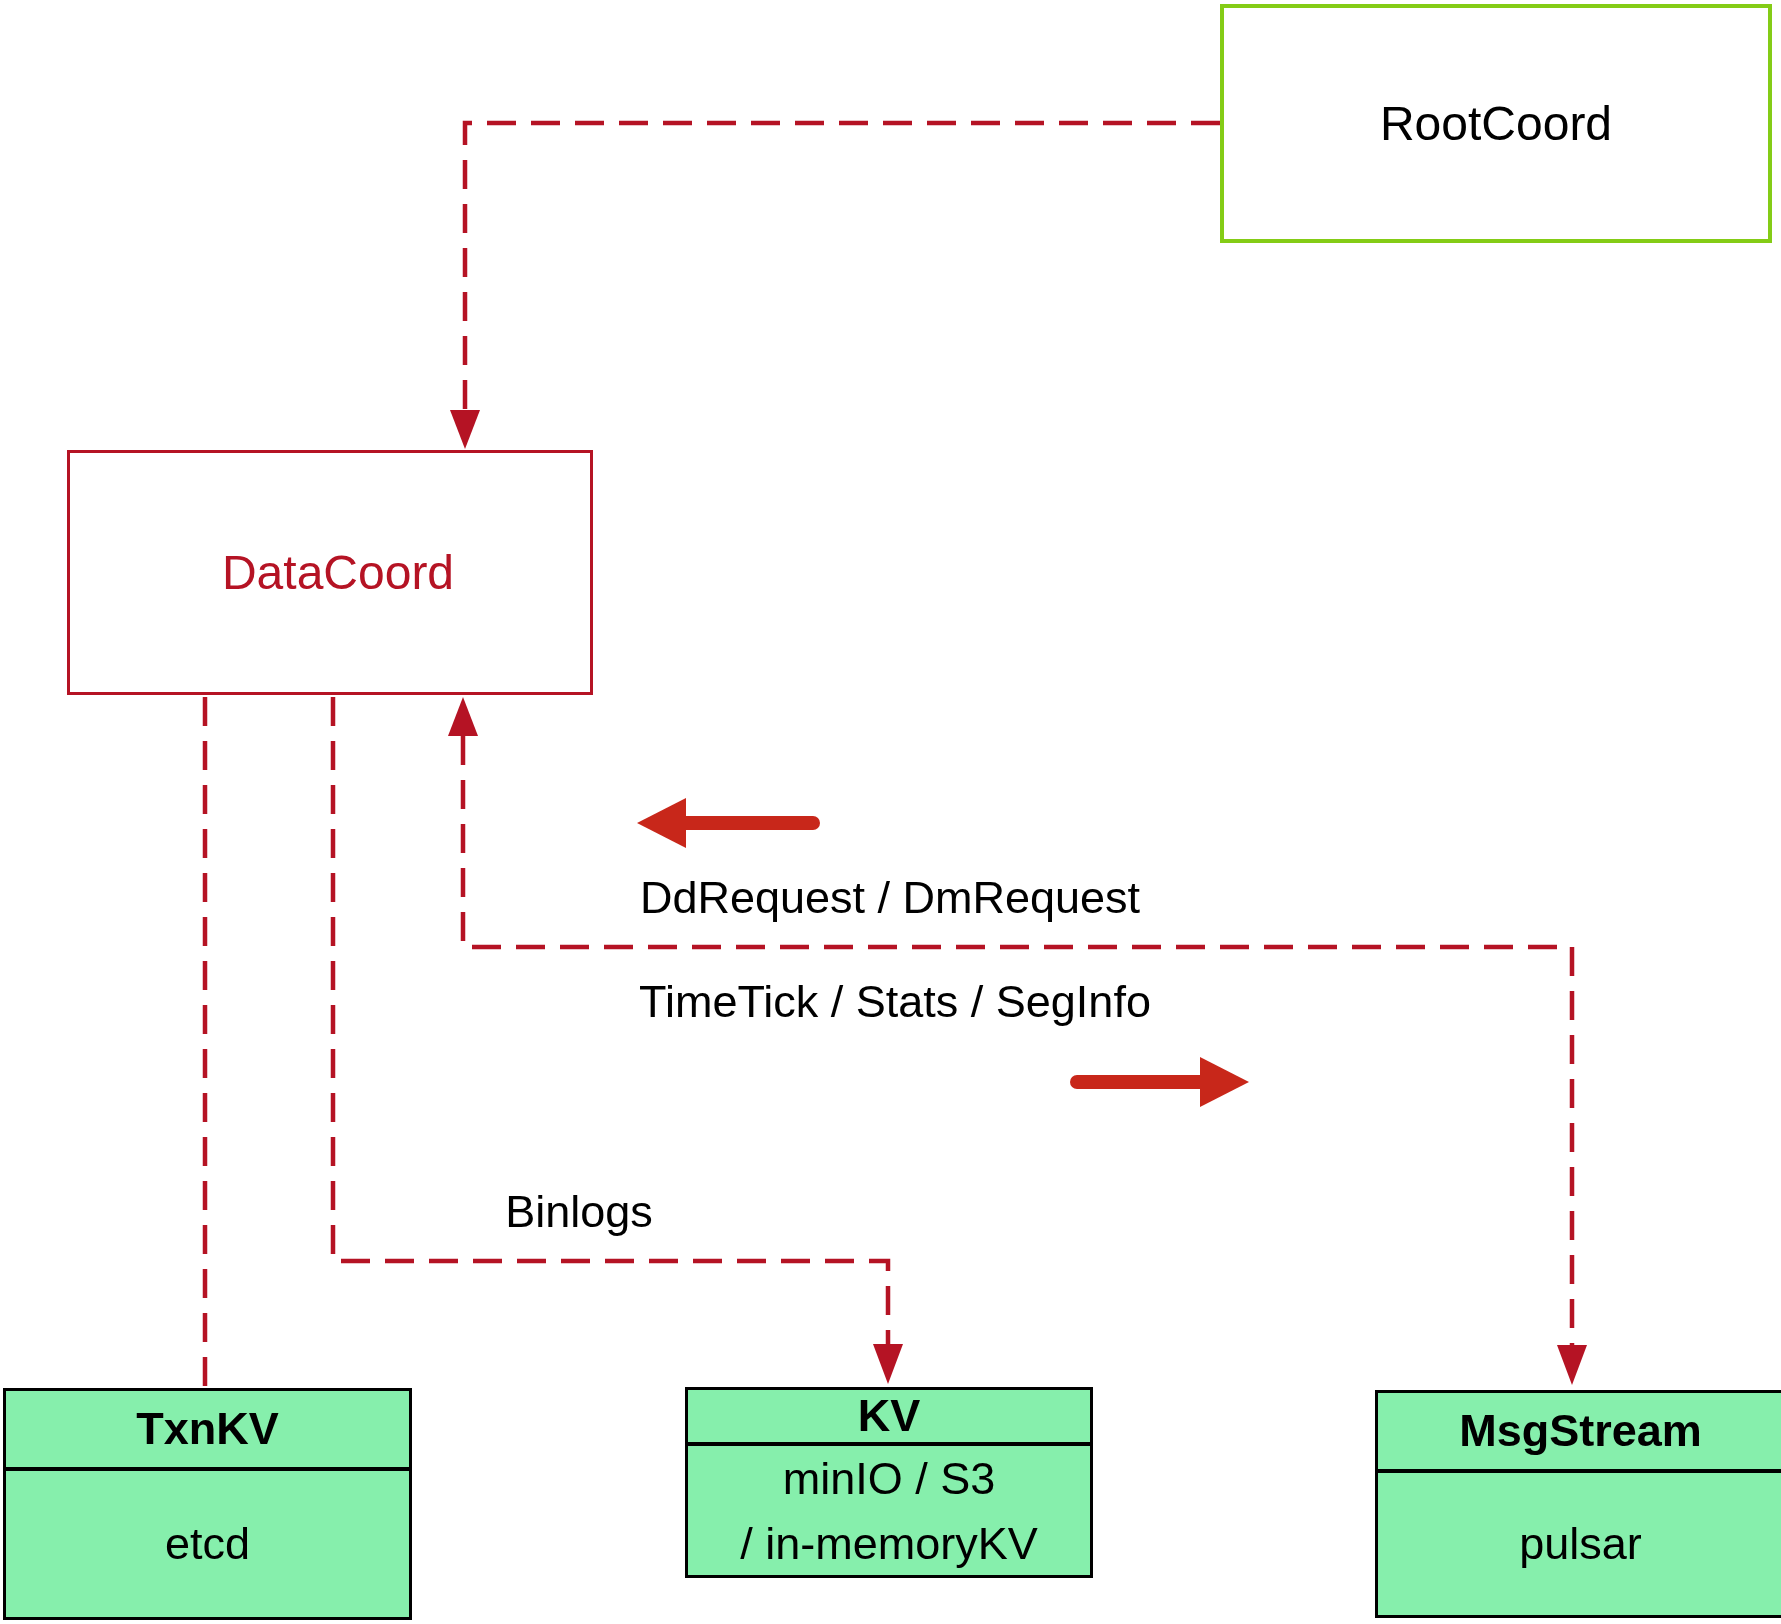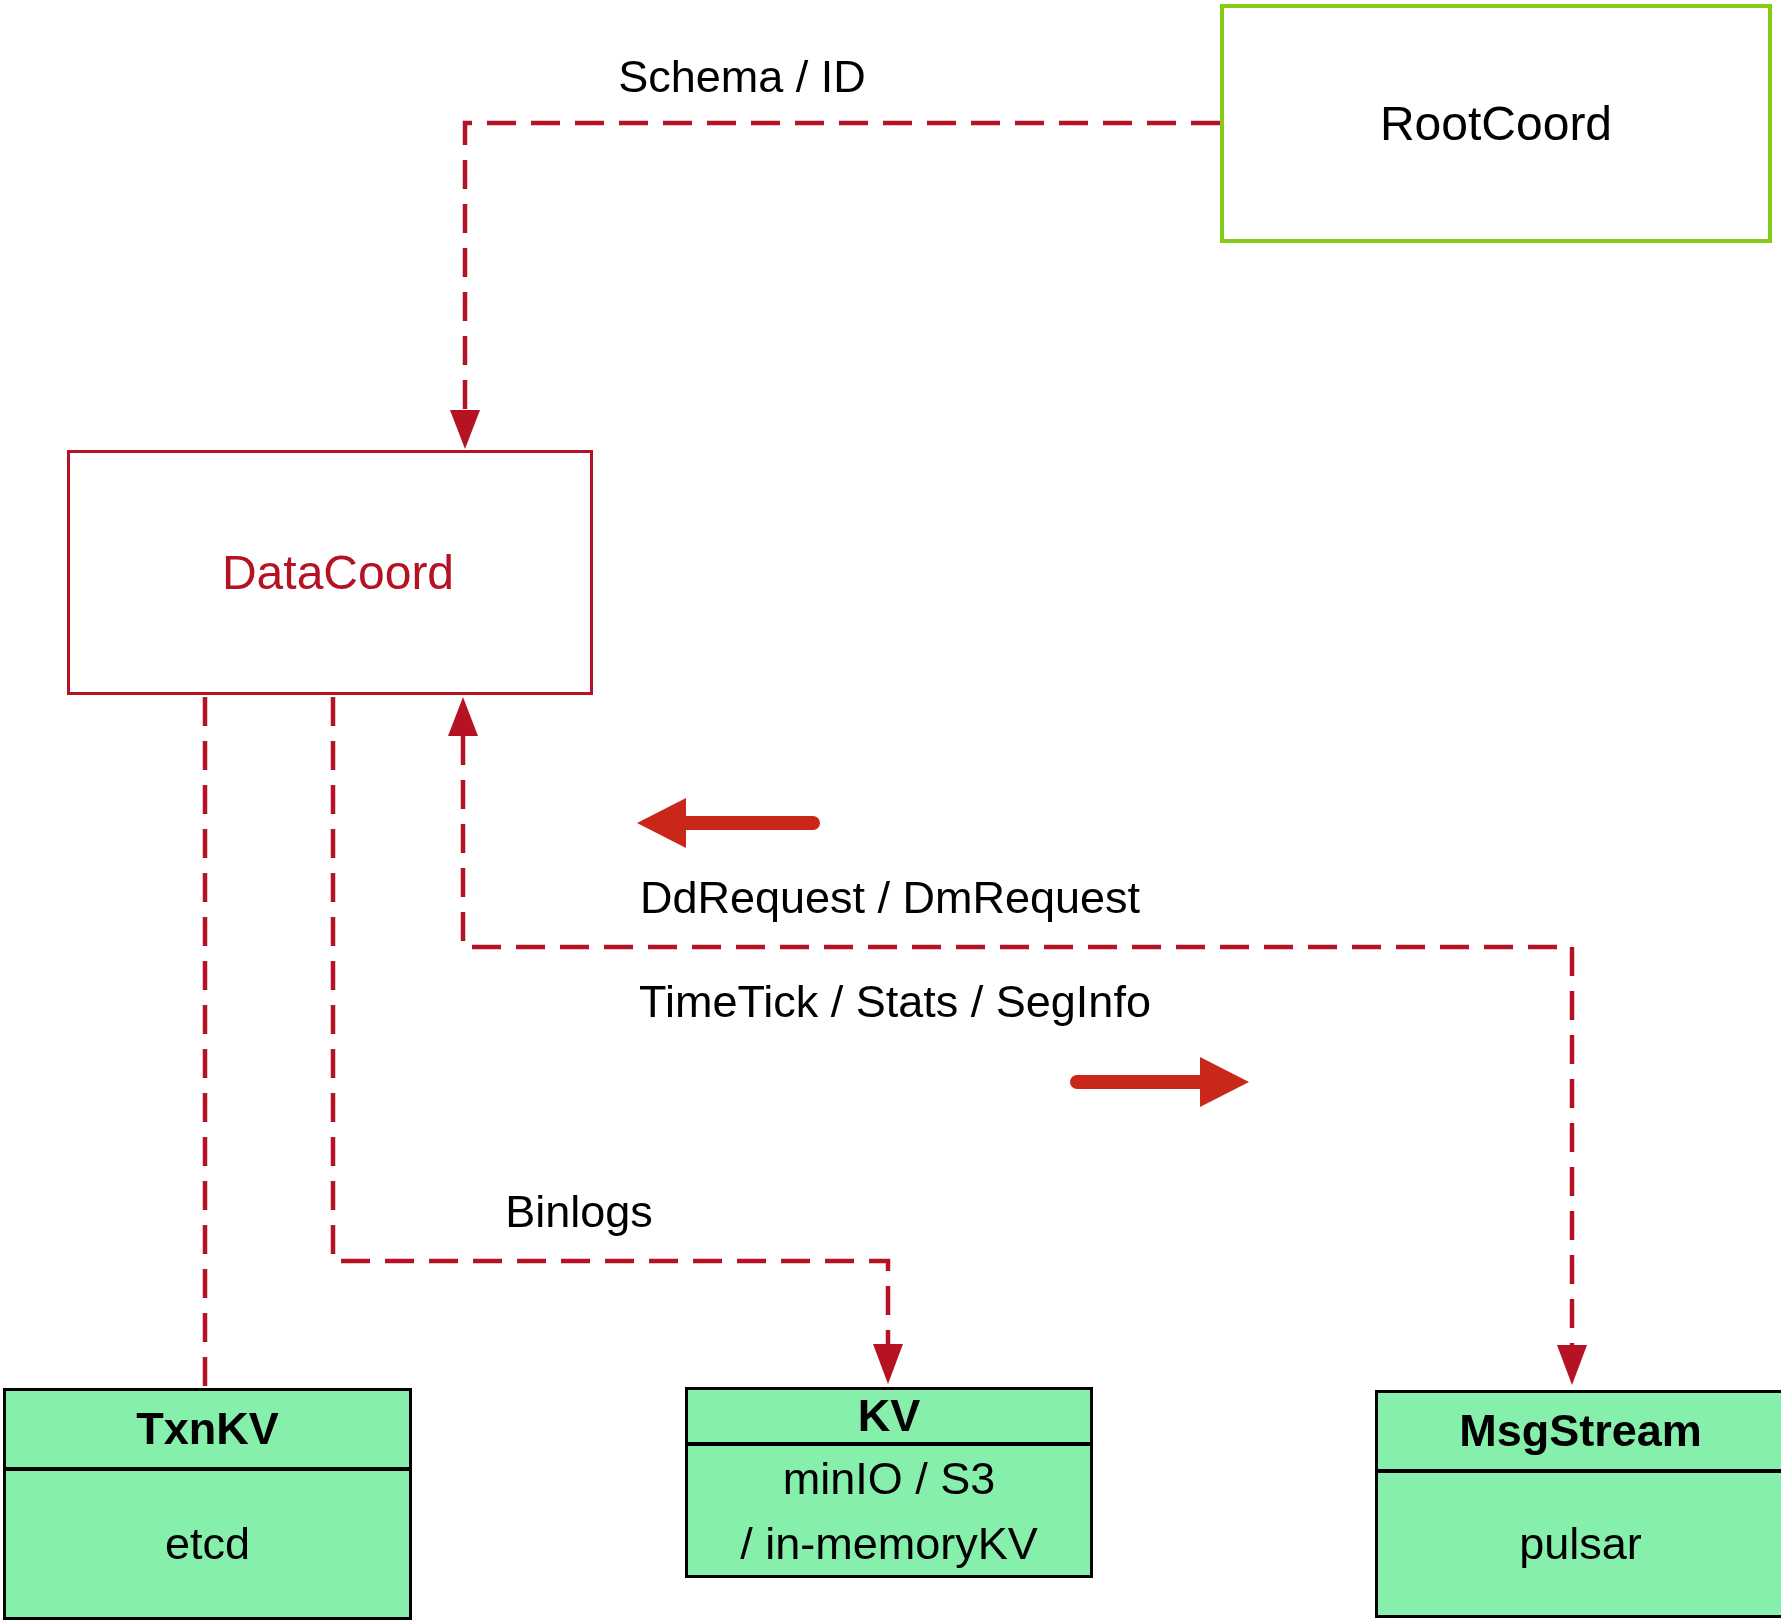--- a/index.html
+++ b/index.html
@@ -139,21 +139,20 @@
     </div>
   </div>
 
   <div class="table-node" style="left:1367px; top:1390px; width:411px; height:228px;margin-left:8px;">
     <div class="hdr">MsgStream</div>
     <div class="body">
       <span>pulsar</span>
     </div>
   </div>
 
-  <div class="edge-label" style="left:742px; top:77px;">Schema / ID</div>
 
   <div class="edge-label" style="left:890px; top:898px;">DdRequest / DmRequest</div>
 
   <div class="edge-label" style="left:895px; top:1002px;">TimeTick / Stats / SegInfo</div>
 
   <div class="edge-label" style="left:553px; top:1212px;margin-left:26px;">Binlogs</div>
 
 </div>
 
 </body></html>

